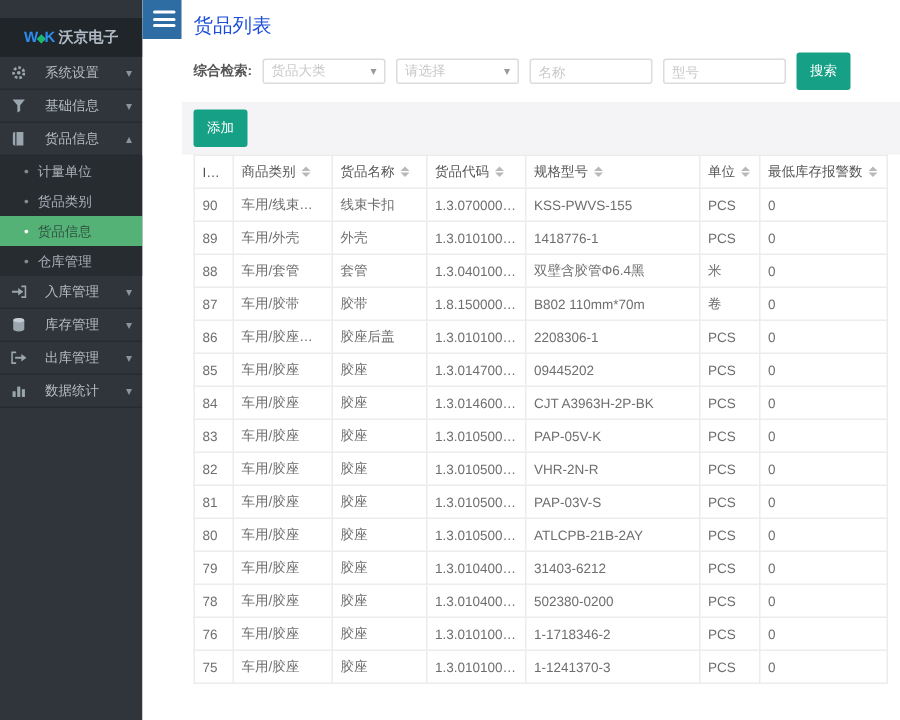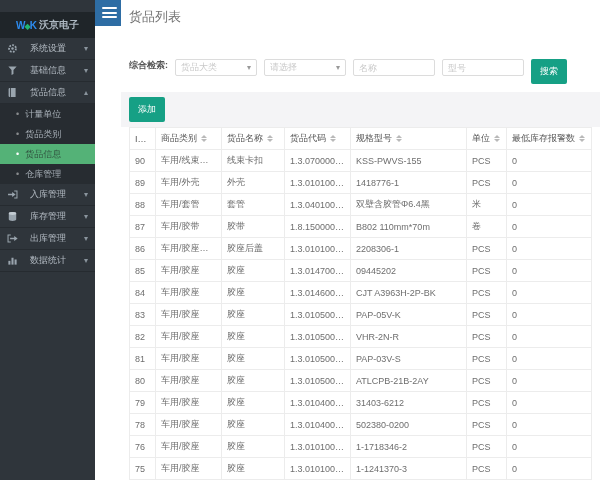--- a/index.html
+++ b/index.html
@@ -34,22 +34,22 @@
   
   .main{flex:1;display:flex;position:relative;background:#fff;}
   .topbar{height:26px;background:var(--blue);position:relative;flex:0 0 26px;}
   .hamburger{position:absolute;left:7px;top:7px;width:15px;cursor:pointer;}
   .hamburger i{display:block;height:2px;background:#fff;margin-bottom:2.5px;border-radius:1px;}
   .topbar-title{position:absolute;left:327px;top:50%;transform:translate(-50%,-50%);
     color:#fff;font-size:11px;white-space:nowrap;}
 
   .content{flex:1;overflow:hidden;}
   .pad{padding:0 8px;}
-  .page-title{font-size:13px;color:#737373;padding:8px 0 9px;}
-  .search-row{display:flex;gap:7px;font-size:9px;color:#555;padding-bottom:8px;margin-top:24px;}
+  .page-title{font-size:13px;color:#1d4ed8;padding:8px 0 9px;}
+  .search-row{display:flex;align-items:center;gap:7px;font-size:9px;color:#555;padding-bottom:8px;}
   .search-label{font-weight:bold;white-space:nowrap;}
   .select{width:82px;height:17px;border:1px solid #dcdcdc;border-radius:2px;background:#fff;
     display:flex;align-items:center;justify-content:space-between;padding:0 5px;cursor:pointer;}
   .select .ph{color:#c9c9c9;font-size:9px;}
   .select .caret{color:#999;font-size:8px;}
   .search-row input{width:82px;height:17px;border:1px solid #dcdcdc;border-radius:2px;
     font-size:9px;padding:0 5px;color:#555;outline:none;}
   .search-row input::placeholder{color:#c9c9c9;}
   .btn{background:var(--teal);color:#fff;border:none;border-radius:2px;
     font-size:9px;padding:6px 9px;cursor:pointer;font-family:inherit;}

